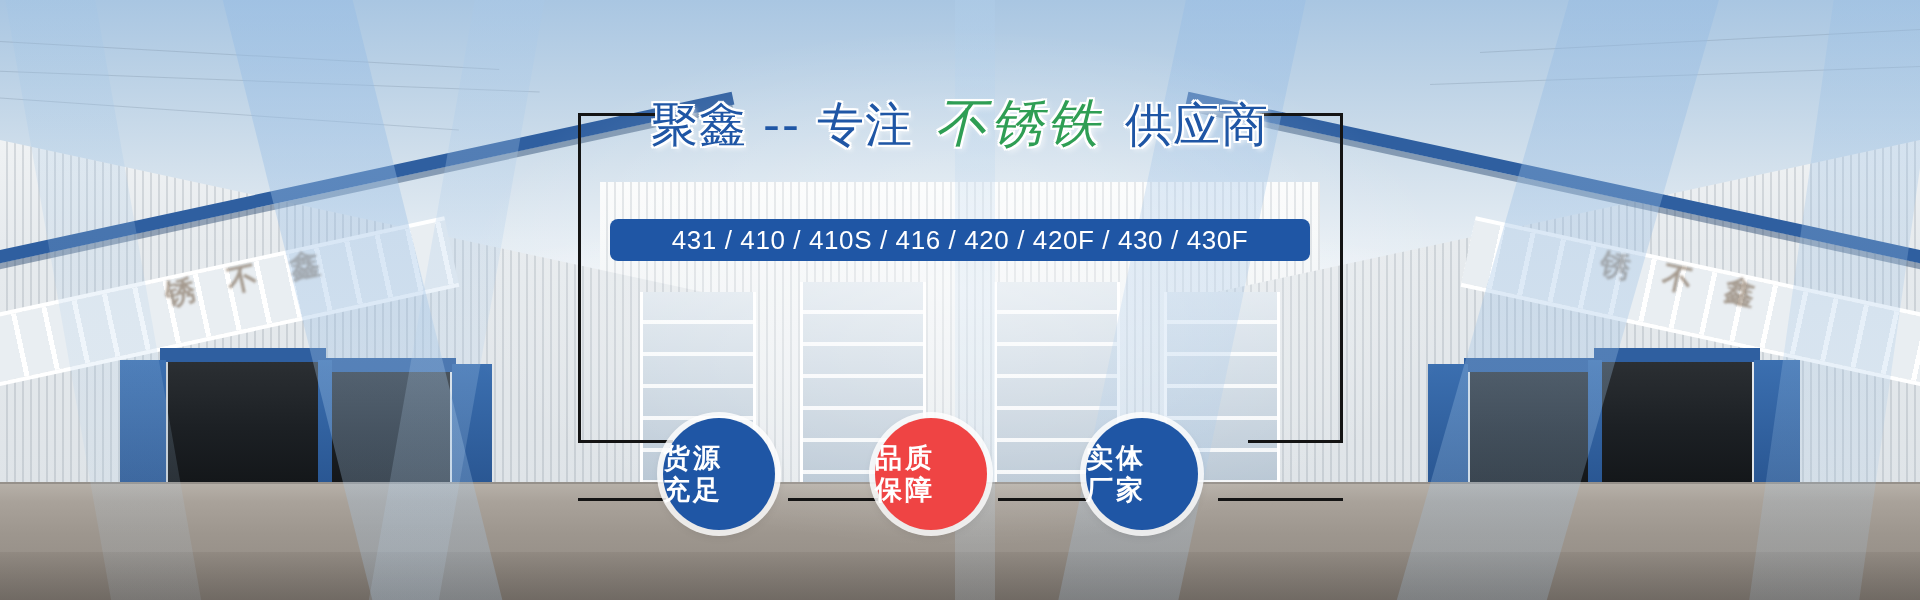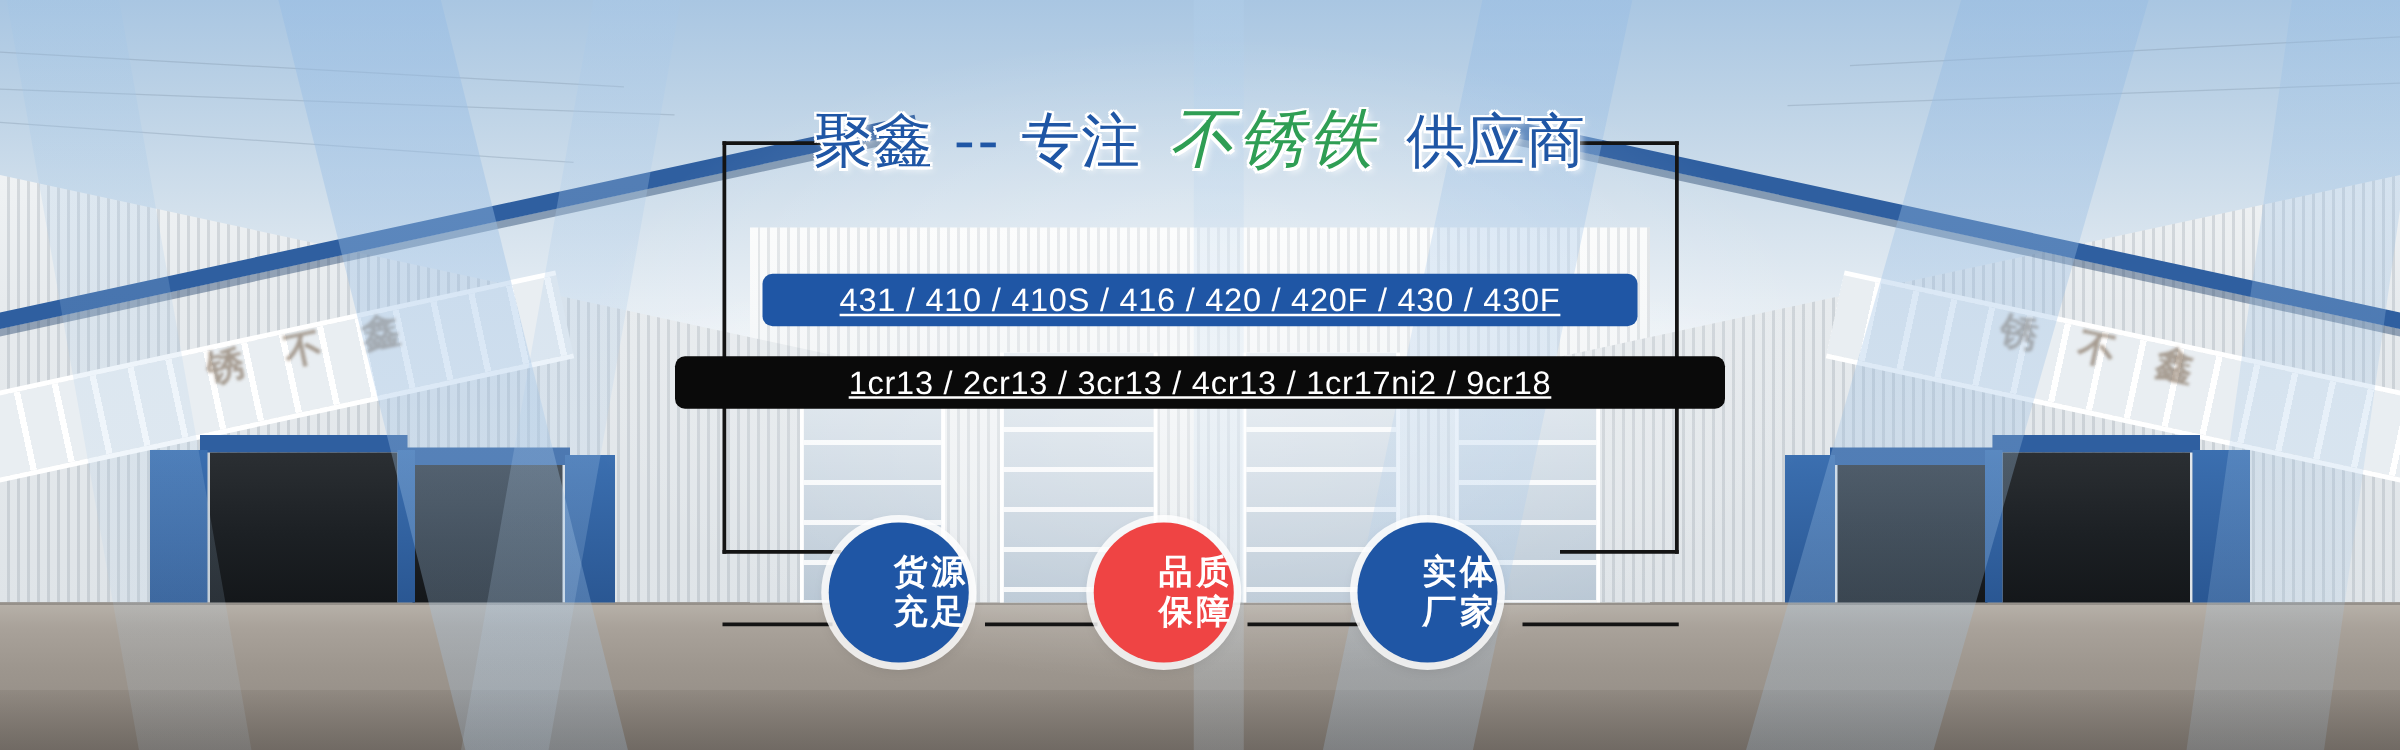--- a/index.html
+++ b/index.html
@@ -179,44 +179,43 @@
   }
   .hl-blue{color:#1f56a5;text-shadow:
       2px 0 0 #fff,-2px 0 0 #fff,0 2px 0 #fff,0 -2px 0 #fff,
       2px 2px 0 #fff,-2px -2px 0 #fff,2px -2px 0 #fff,-2px 2px 0 #fff,
       3px 3px 5px rgba(255,255,255,.9);}
   .hl-dash{color:#1f56a5;letter-spacing:2px;padding:0 2px;}
   .hl-green{color:#2f9e54;font-style:italic;font-size:52px;letter-spacing:4px;
     padding:0 8px;text-shadow:
       2px 0 0 #fff,-2px 0 0 #fff,0 2px 0 #fff,0 -2px 0 #fff,
       2px 2px 0 #fff,-2px -2px 0 #fff,2px -2px 0 #fff,-2px 2px 0 #fff,
-      3px 3px 6px rgba(255,255,255,.95);}
+      3px 3px 6px rgba(255,255,255,.95); margin-top: 11px;}
 
   
   .pill{
     position:absolute;height:42px;border-radius:8px;
     display:flex;align-items:center;justify-content:center;
     color:#fff;font-size:26px;letter-spacing:.6px;white-space:nowrap;
     font-family:"Liberation Sans",sans-serif;
-    text-decoration:underline;
   }
   .pill-blue{left:610px;top:219px;width:700px;background:#1f56a5;}
   .pill-black{left:540px;top:285px;width:840px;background:#0a0a0a;}
 
   
   .circles{position:absolute;left:578px;top:380px;width:765px;height:0;}
   .connector{position:absolute;top:118px;height:3px;background:#141414;}
   .cn-0{left:0;width:88px;}
   .cn-1{left:210px;width:90px;}
   .cn-2{left:420px;width:90px;}
   .cn-3{left:640px;width:125px;}
 
   .circle{
     position:absolute;top:38px;width:112px;height:112px;border-radius:50%;
-    display:flex;align-items:center;justify-content:flex-end;
+    display:flex;align-items:center;justify-content:flex-start;
     box-shadow:0 0 0 6px rgba(255,255,255,.82),0 3px 12px rgba(0,0,0,.18);
   }
   .circle .cl{
     color:#fff;font-size:27px;line-height:1.18;text-align:center;
     font-family:"DejaVu Sans",sans-serif;font-weight:700;letter-spacing:3px;
   }
   .circle .cl span{display:block;}
   .c-blue{background:#1f56a5;}
   .c-green{background:#ef4444;}
   .circ-1{left:85px;}
@@ -320,23 +319,20 @@
       <span class="seg hl-dash">--</span>
       <span class="seg hl-blue">专注</span>
       <span class="seg hl-green">不锈铁</span>
       <span class="seg hl-blue">供应商</span>
     </div>
 
     <div class="pill pill-blue">
       <span>431 / 410 / 410S / 416 / 420 / 420F / 430 / 430F</span>
     </div>
 
-    <div class="pill pill-black">
-      <span>1cr13 / 2cr13 / 3cr13 / 4cr13 / 1cr17ni2 / 9cr18</span>
-    </div>
 
     <div class="circles">
       <div class="connector cn-0"></div>
       <div class="connector cn-1"></div>
       <div class="connector cn-2"></div>
       <div class="connector cn-3"></div>
 
       <div class="circle c-blue circ-1">
         <div class="cl">
           <span>货源</span>

